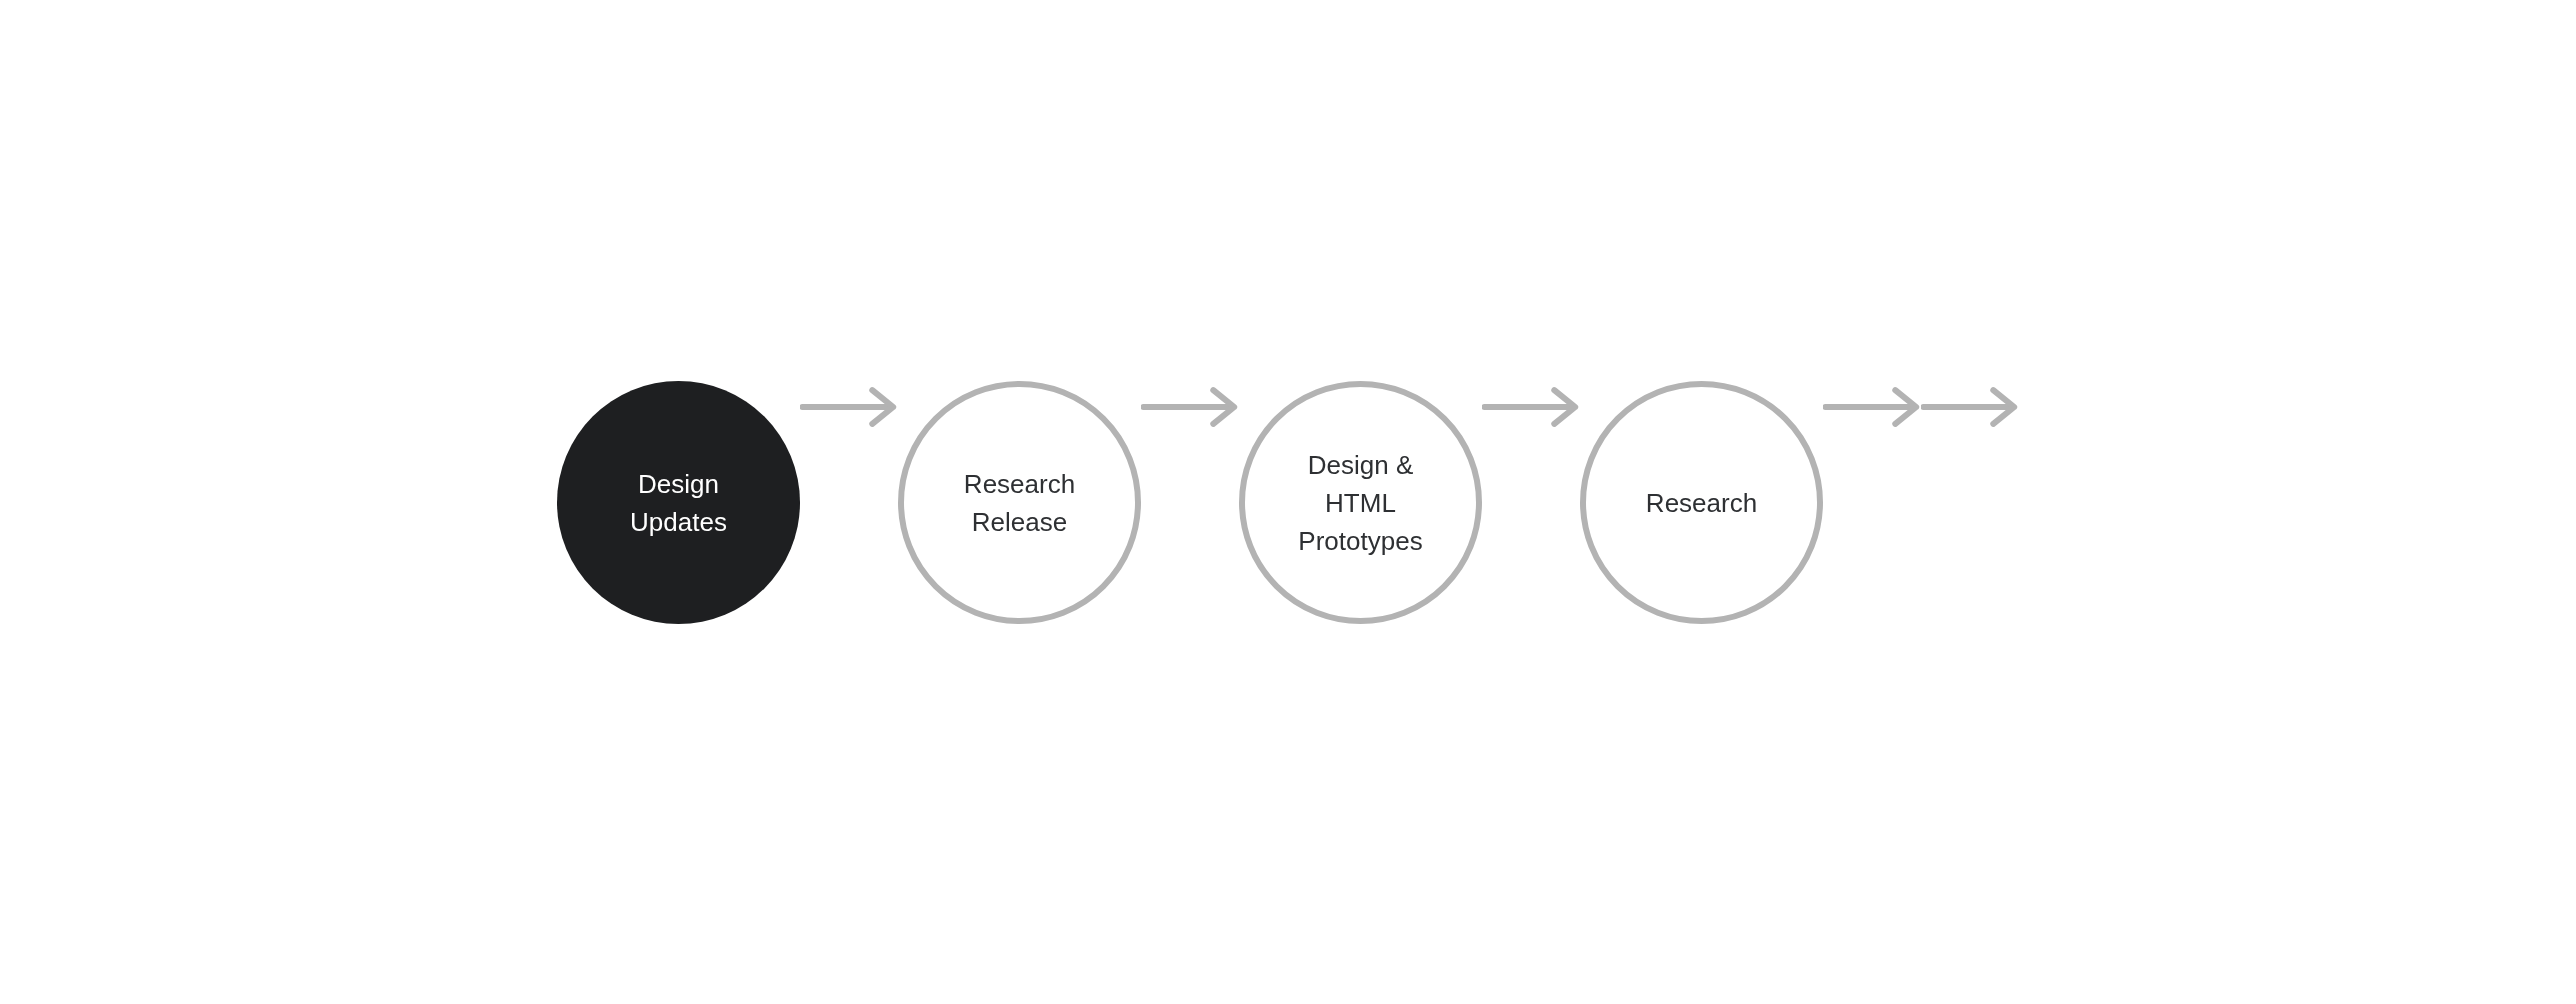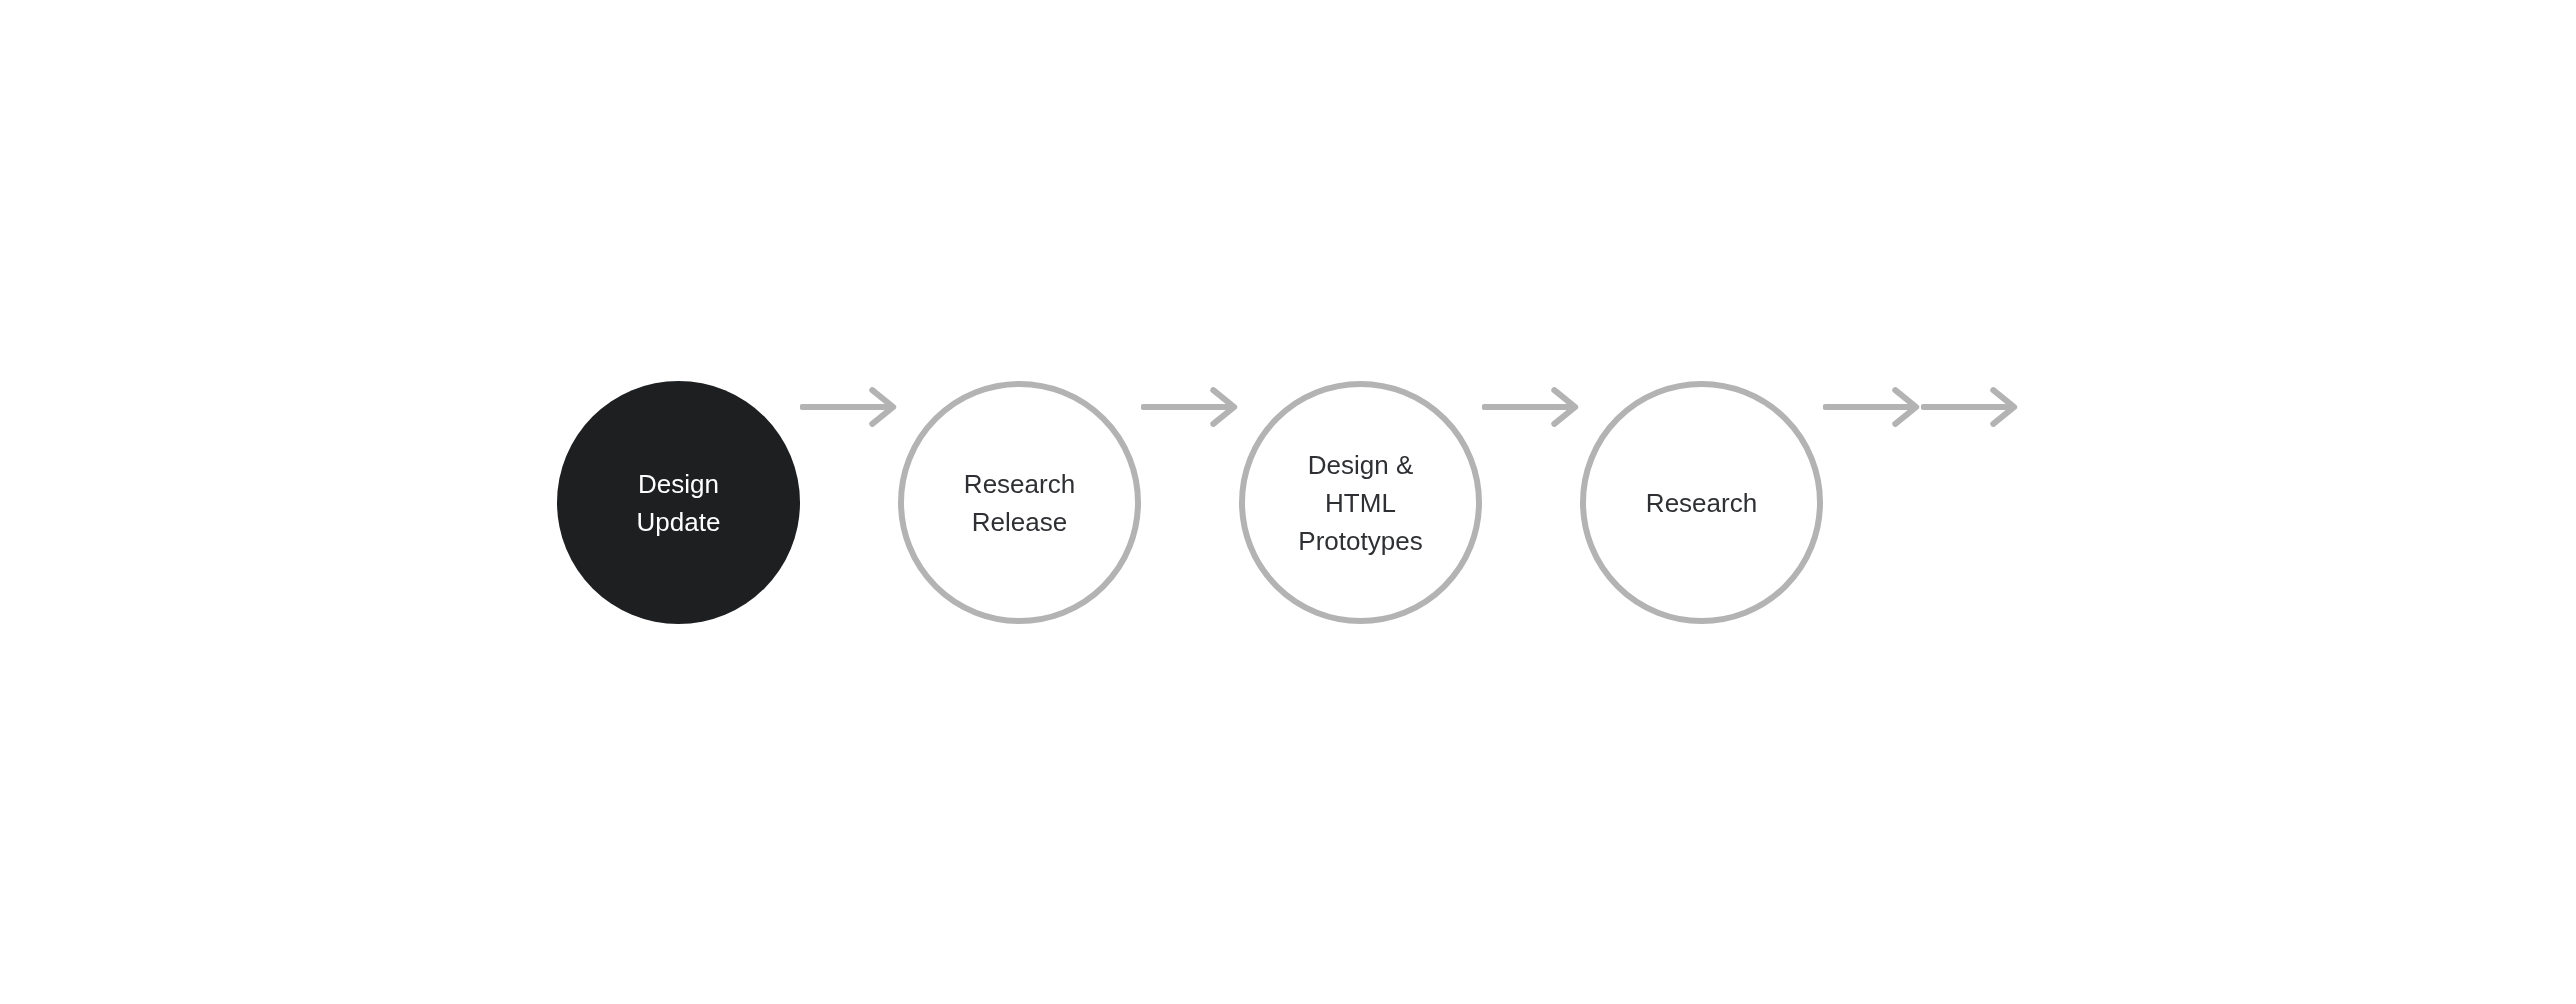--- a/index.html
+++ b/index.html
@@ -57,21 +57,21 @@
   }
 </style>
 </head>
 <body>
 
 <div class="canvas">
   <div class="flow" id="flow">
       <div class="node filled" aria-label="Design Update">
     <div class="node-label">
           <div>Design</div>
-          <div>Update</div>
+          <div>Updates</div>
         </div>
   </div>
       <div class="connector">
     <svg viewBox="0 0 122 64" width="98" height="52">
       <path class="c-line" d="M3 32 H114"></path>
       <path class="c-head" d="M90 11 L116 32 L90 53"></path>
     </svg>
   </div>
       <div class="node outlined" aria-label="Engineer Feedback">
     <div class="node-label">

